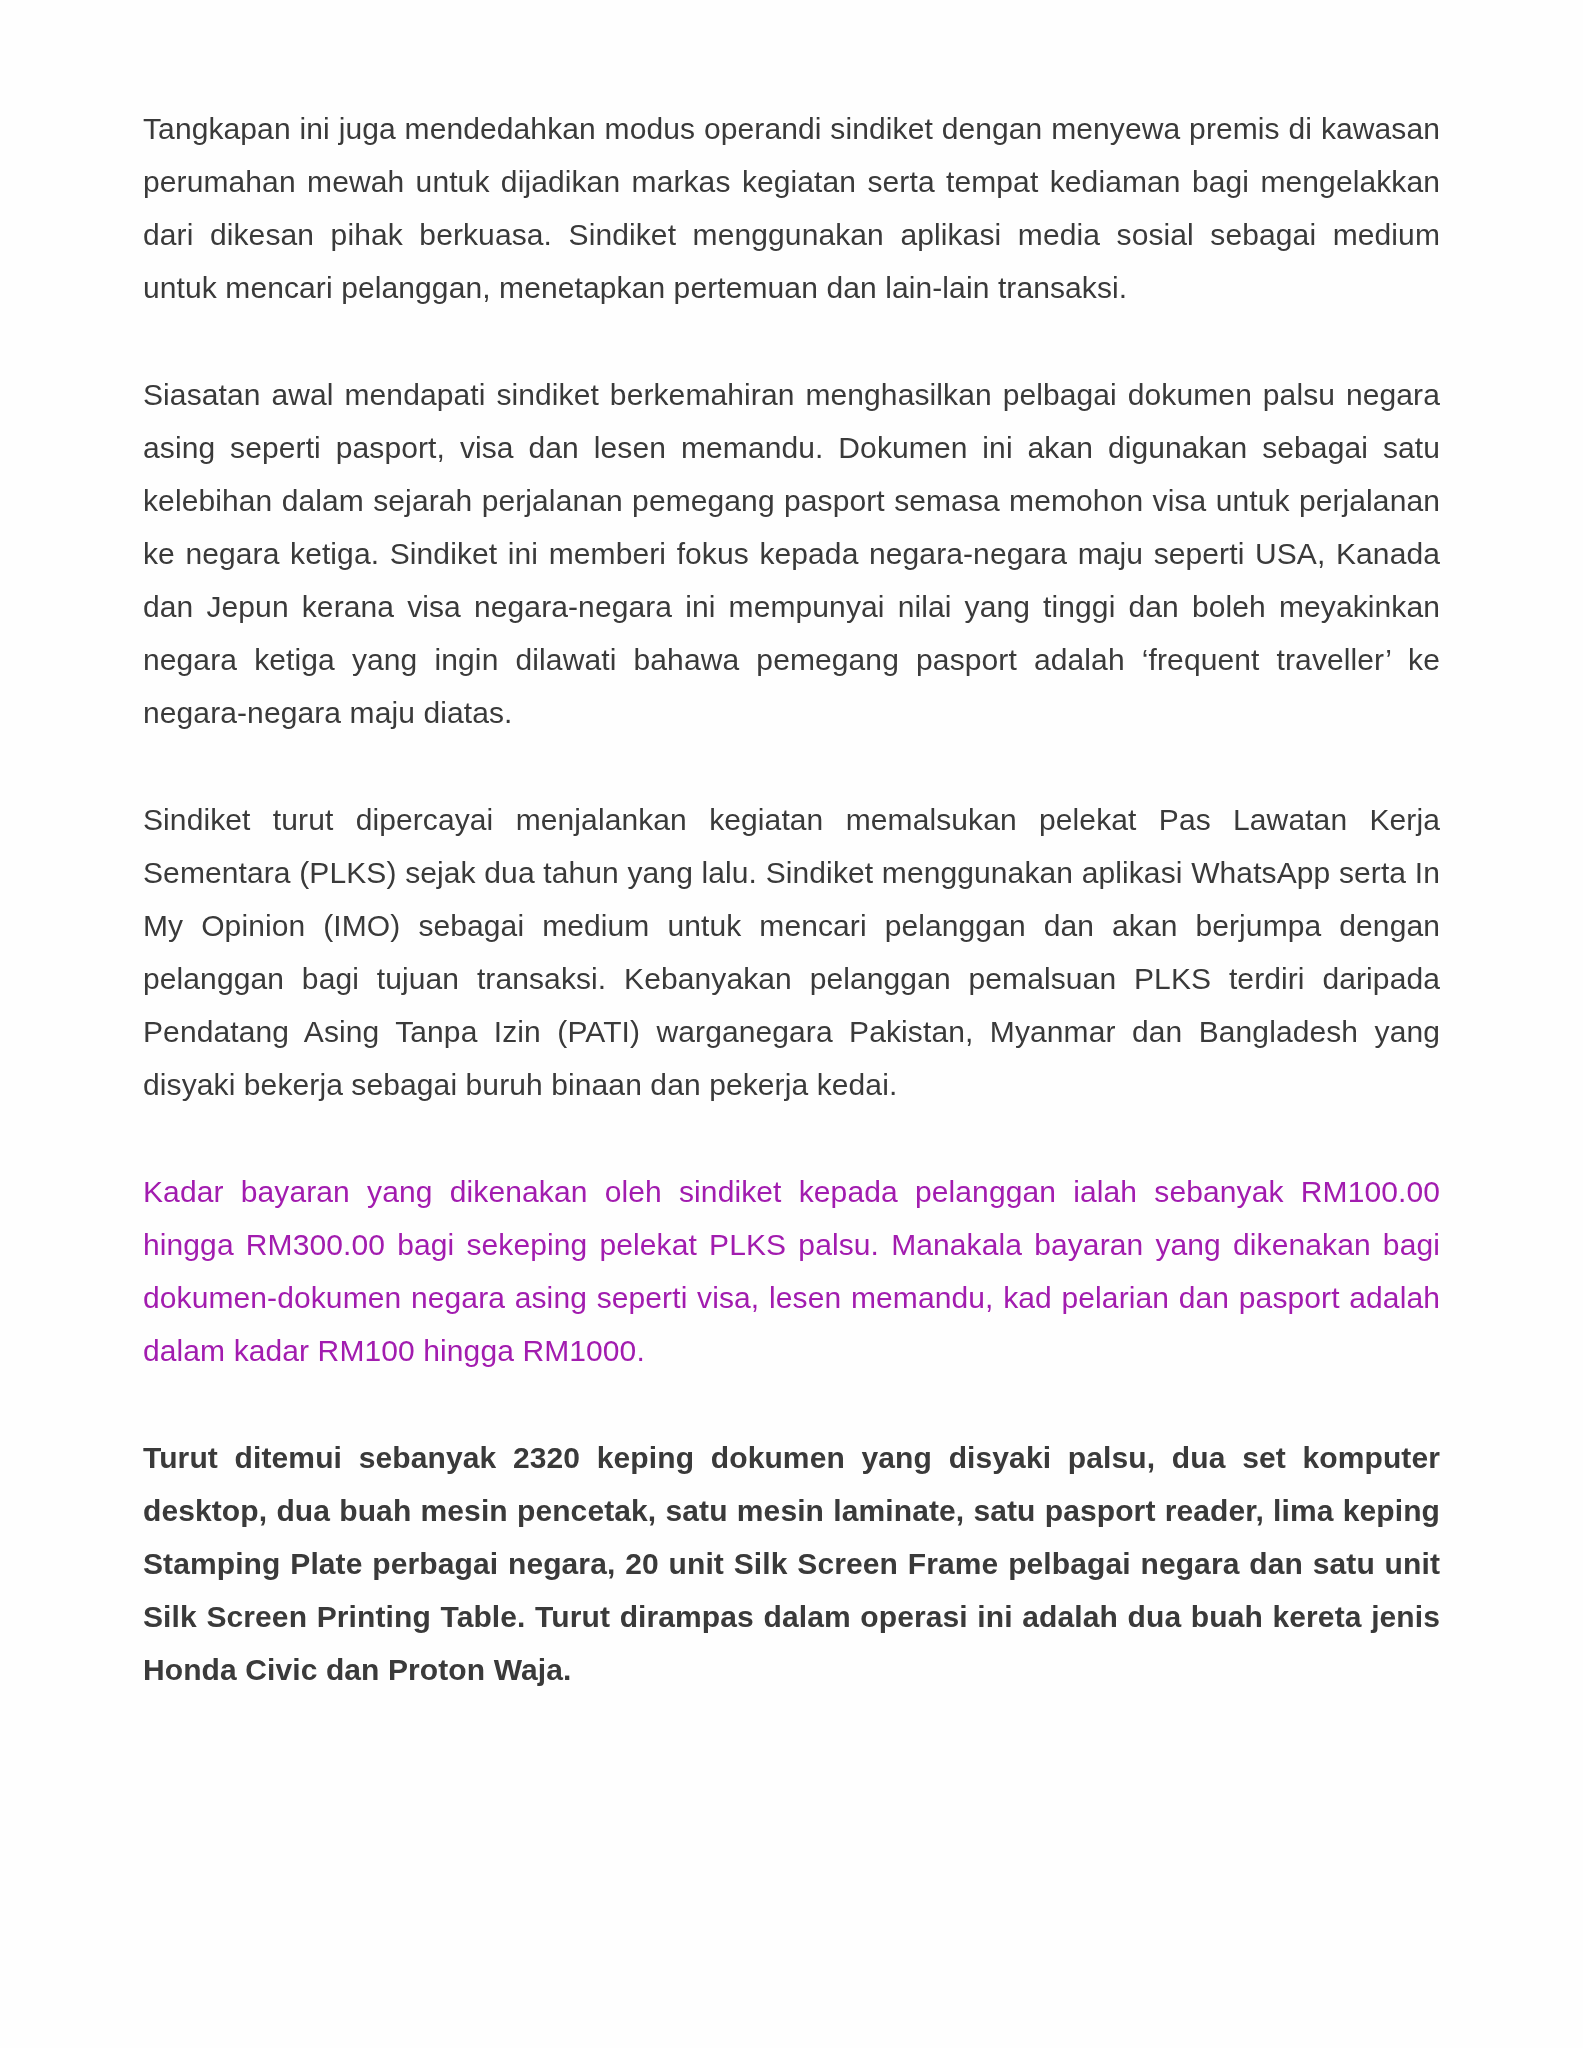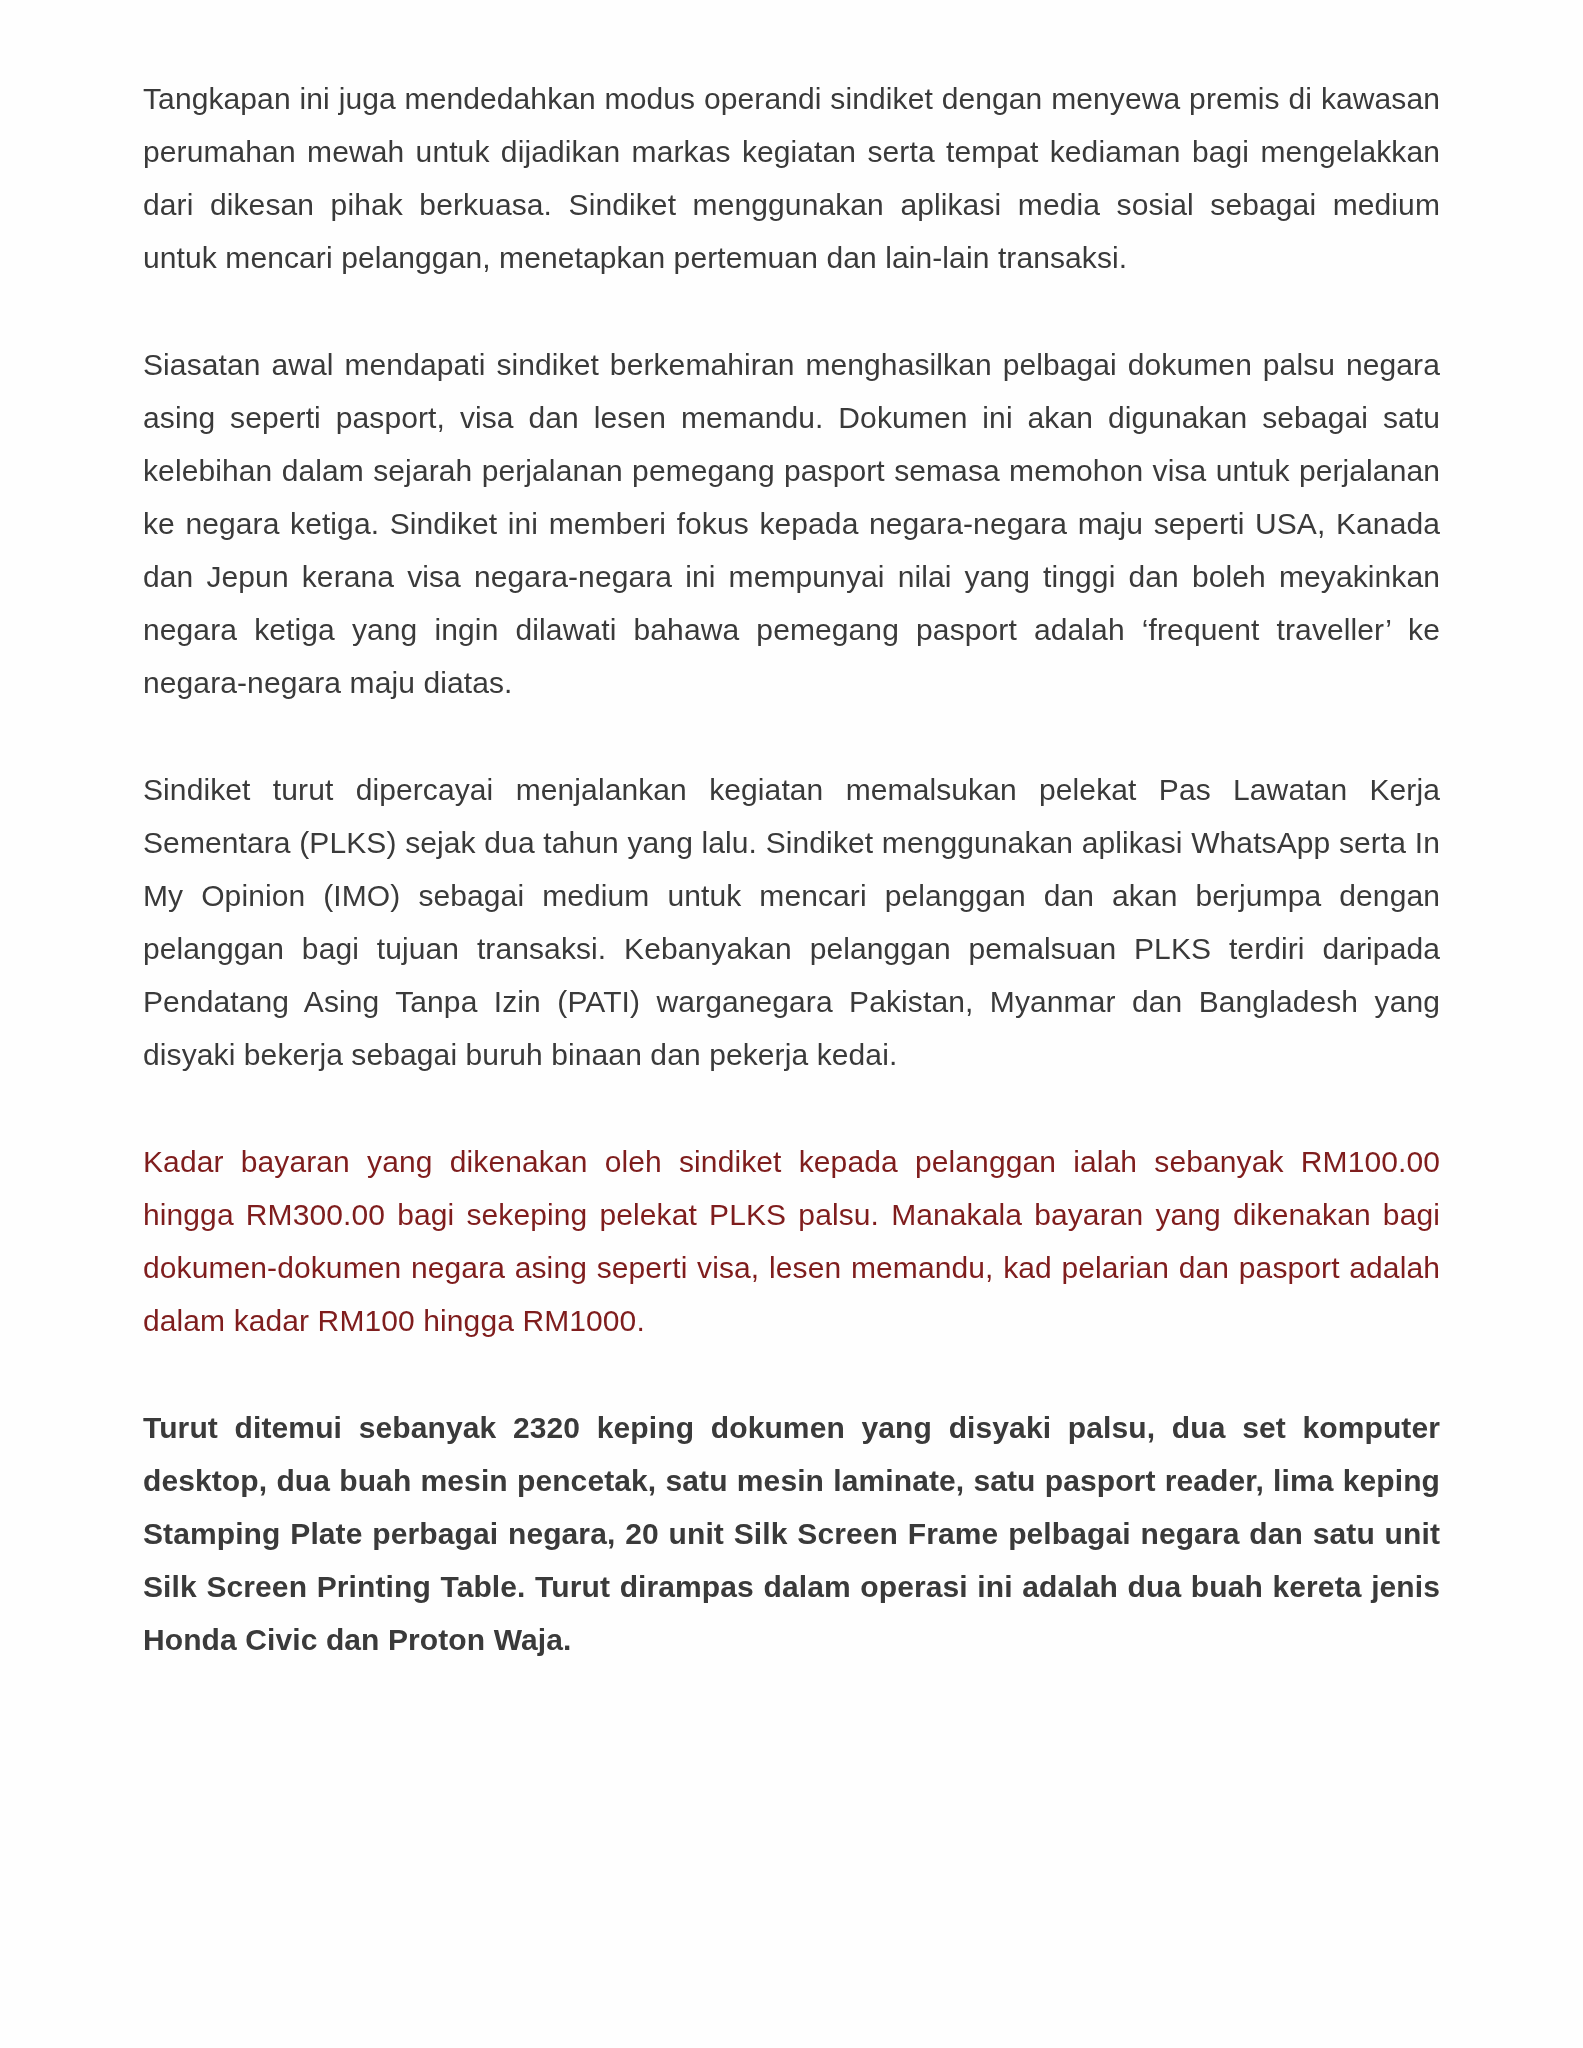--- a/index.html
+++ b/index.html
@@ -6,21 +6,21 @@
     margin: 0;
     padding: 0;
     background: #ffffff;
   }
   .page {
     position: relative;
     width: 1583px;
     height: 2048px;
     background: #fefefe;
     box-sizing: border-box;
-    padding: 72px 143px 0 143px;
+    padding: 102px 143px 0 143px;
     overflow: hidden;
   }
   .doc-body p.para {
     font-family: "Liberation Sans", sans-serif;
     font-size: 30px;
     line-height: 53px;
     color: #3a3a3a;
     text-align: justify;
     margin: 0 0 54px 0;
     letter-spacing: 0.1px;
@@ -33,16 +33,16 @@
   }
 </style>
 </head>
 <body>
 
 <div class="page">
   <div class="doc-body">
       <p class="para" style="color: rgb(58, 58, 58);"><span>Tangkapan ini juga mendedahkan modus operandi sindiket dengan menyewa premis di kawasan perumahan mewah untuk dijadikan markas kegiatan serta tempat kediaman bagi mengelakkan dari dikesan pihak berkuasa. Sindiket menggunakan aplikasi media sosial sebagai medium untuk mencari pelanggan, menetapkan pertemuan dan lain-lain transaksi.</span></p>
       <p class="para" style="color: rgb(58, 58, 58);"><span>Siasatan awal mendapati sindiket berkemahiran menghasilkan pelbagai dokumen palsu negara asing seperti pasport, visa dan lesen memandu. Dokumen ini akan digunakan sebagai satu kelebihan dalam sejarah perjalanan pemegang pasport semasa memohon visa untuk perjalanan ke negara ketiga. Sindiket ini memberi fokus kepada negara-negara maju seperti USA, Kanada dan Jepun kerana visa negara-negara ini mempunyai nilai yang tinggi dan boleh meyakinkan negara ketiga yang ingin dilawati bahawa pemegang pasport adalah </span><span class="run-italic">‘frequent traveller’</span><span> ke negara-negara maju diatas.</span></p>
       <p class="para" style="color: rgb(58, 58, 58);"><span>Sindiket turut dipercayai menjalankan kegiatan memalsukan pelekat Pas Lawatan Kerja Sementara (PLKS) sejak dua tahun yang lalu. Sindiket menggunakan aplikasi </span><span class="run-italic">WhatsApp</span><span> serta </span><span class="run-italic">In My Opinion</span><span> (IMO) sebagai medium untuk mencari pelanggan dan akan berjumpa dengan pelanggan bagi tujuan transaksi. Kebanyakan pelanggan pemalsuan PLKS terdiri daripada Pendatang Asing Tanpa Izin (PATI) warganegara Pakistan, Myanmar dan Bangladesh yang disyaki bekerja sebagai buruh binaan dan pekerja kedai.</span></p>
-      <p class="para" style="color: #7f1d1d;"><span>Kadar bayaran yang dikenakan oleh sindiket kepada pelanggan ialah sebanyak RM100.00 hingga RM300.00 bagi sekeping pelekat PLKS palsu. Manakala bayaran yang dikenakan bagi dokumen-dokumen negara asing seperti visa, lesen memandu, kad pelarian dan pasport adalah dalam kadar RM100 hingga RM1000.</span></p>
+      <p class="para" style="color: #a21caf;"><span>Kadar bayaran yang dikenakan oleh sindiket kepada pelanggan ialah sebanyak RM100.00 hingga RM300.00 bagi sekeping pelekat PLKS palsu. Manakala bayaran yang dikenakan bagi dokumen-dokumen negara asing seperti visa, lesen memandu, kad pelarian dan pasport adalah dalam kadar RM100 hingga RM1000.</span></p>
       <p class="para" style="color: rgb(58, 58, 58);"><span>Turut ditemui sebanyak 2320 keping dokumen yang disyaki palsu, dua set komputer desktop, dua buah mesin pencetak, satu mesin laminate, satu pasport reader, lima keping Stamping Plate perbagai negara, 20 unit Silk Screen Frame pelbagai negara dan satu unit Silk Screen Printing Table.  Turut dirampas dalam operasi ini adalah dua buah kereta jenis Honda Civic dan Proton Waja.</span></p>
     </div>
 </div>
 
 </body></html>

